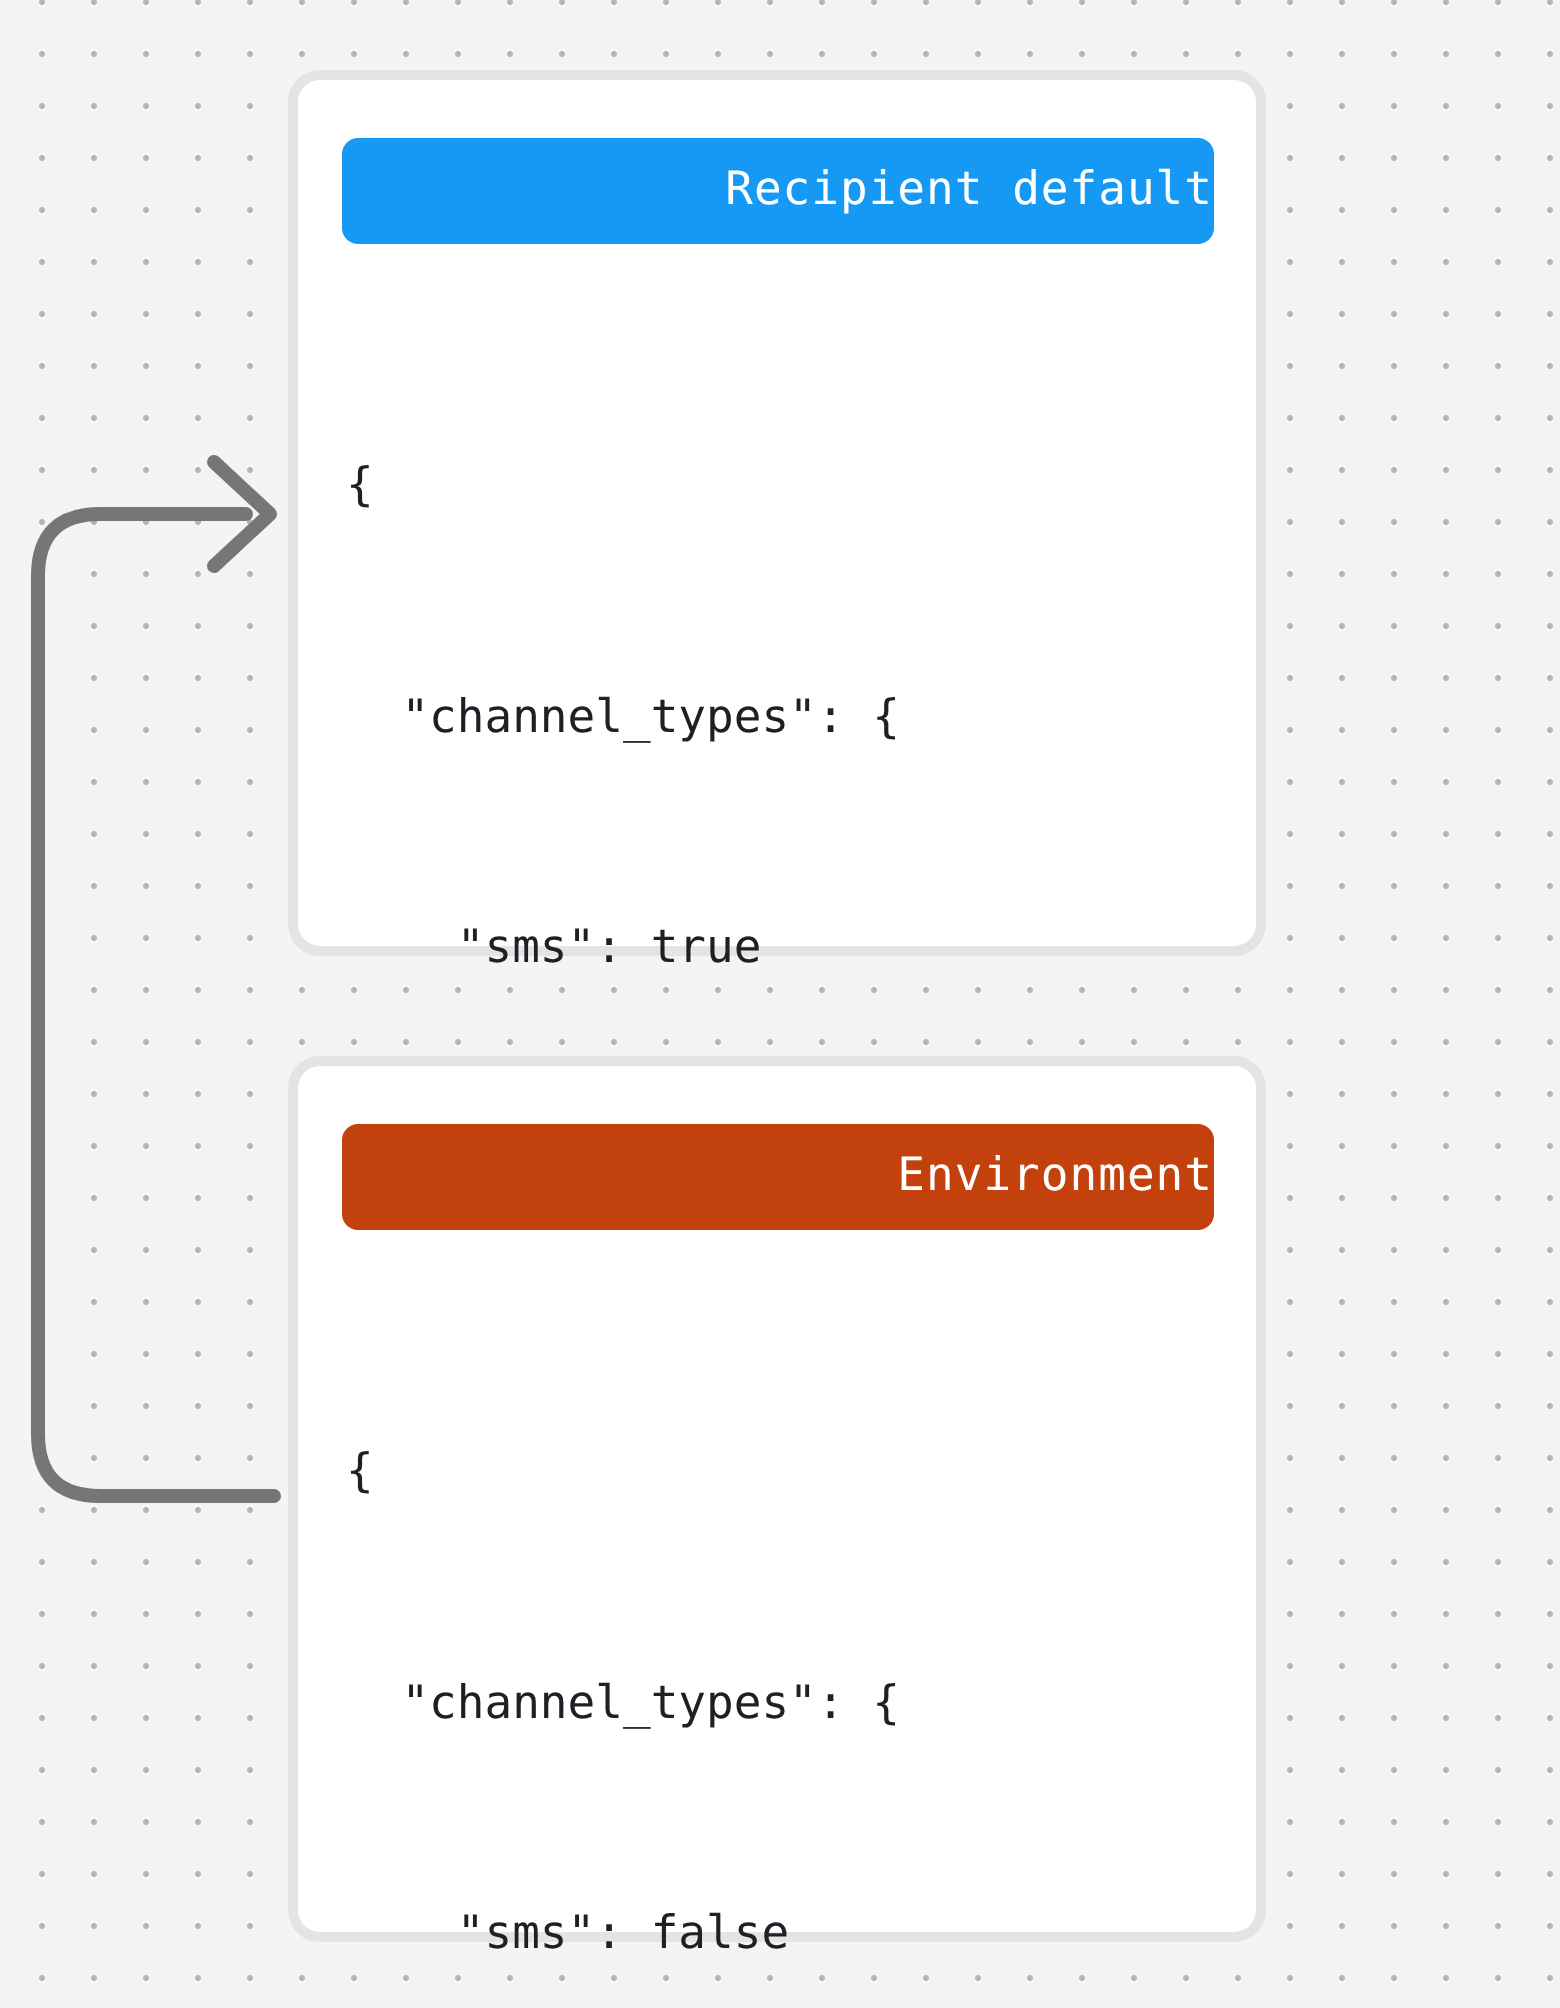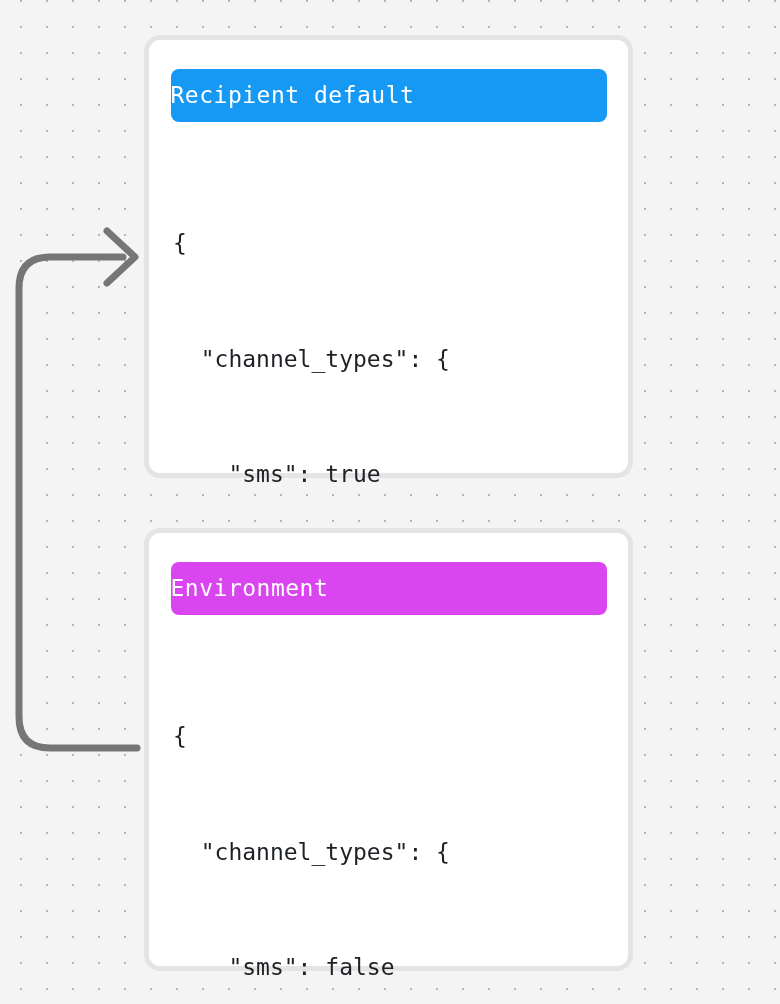--- a/index.html
+++ b/index.html
@@ -31,21 +31,21 @@
   .card.card-top { top: 35px; }
   .card.card-bottom { top: 528px; }
   .card-header {
     margin: 29px auto 0 auto;
     width: 436px;
     height: 53px;
     line-height: 53px;
     border-radius: 8px;
     color: #ffffff;
     font-size: 23px;
-    text-align: left;
+    text-align: right;
     letter-spacing: 0.5px;
   }
   .code-block {
     margin: 25px 0 0 24px;
     font-size: 23px;
     line-height: 38.5px;
     color: #1d2126;
     white-space: pre;
   }
   .code-line { white-space: pre; }
@@ -84,21 +84,21 @@
       <div class="code-line">    "sms": true</div>
       <div class="code-line">  },</div>
       <div class="code-line em">  "categories": {</div>
       <div class="code-line em">    "collaboration": true</div>
       <div class="code-line em">  }</div>
       
     </div>
   </div>
 
   <div class="card card-bottom">
-    <div class="card-header" style="background-color: #d946ef;">Environment</div>
+    <div class="card-header" style="background-color: #c2410c;">Environment</div>
     <div class="code-block">
       <div class="code-line">{</div>
       <div class="code-line">  "channel_types": {</div>
       <div class="code-line">    "sms": false</div>
       
       
       
       
       
     </div>

